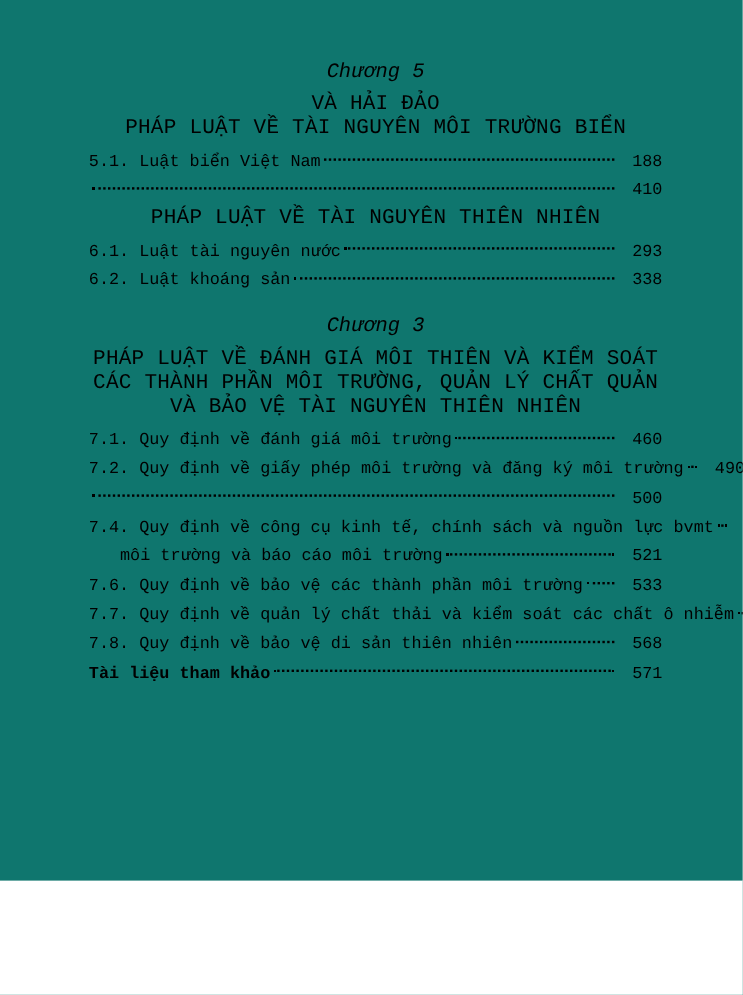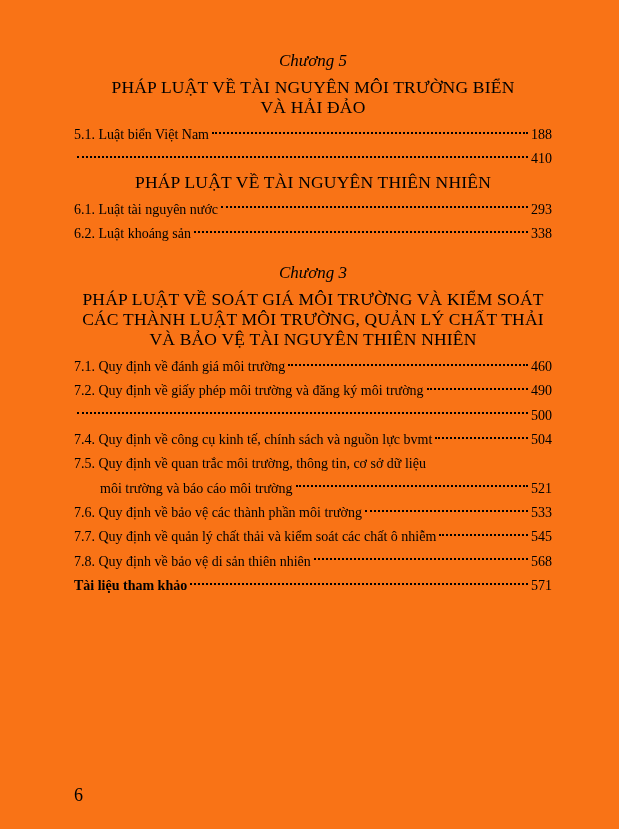--- a/index.html
+++ b/index.html
@@ -3,24 +3,24 @@
 <meta charset="utf-8">
 <style>
   html, body {
     margin: 0;
     padding: 0;
     background: #ffffff;
   }
   .page {
     position: relative;
     width: 619px;
-    height: 829px;
-    background: #f97316;
+    height: 734px;
+    background: #0f766e;
     color: #000000;
-    font-family: Liberation Serif, serif;
+    font-family: Liberation Mono, monospace;
     overflow: hidden;
   }
   .content {
     position: absolute;
     left: 74px;
     top: 50px;
     width: 478px;
   }
   .toc-section { margin: 0; }
   .chapter-label {
@@ -47,41 +47,41 @@
     line-height: 24.3px;
   }
   .toc-label { white-space: nowrap; }
   .toc-row.cont .toc-label { padding-left: 26px; }
   .leader {
     flex: 1 1 auto;
     border-bottom: 2px dotted #000000;
     margin: 0 3px 5px 3px;
     min-width: 8px;
   }
-  .toc-pagenum { white-space: nowrap; }
+  .toc-pagenum { white-space: nowrap; margin-left: 12px; }
   .toc-row.bold .toc-label { font-weight: bold; }
   .footer-row { margin-top: 0; }
   .page-number {
     position: absolute;
     left: 74px;
     top: 784px;
     font-size: 18px;
     line-height: 22px;
   }
 </style>
 </head>
 <body>
 
 <main class="page">
   <div class="content" id="toc">
       <section class="toc-section">
     <div class="chapter-label">Chương 5</div>
     <h2 class="chapter-title">
+          <div>VÀ HẢI ĐẢO</div>
           <div>PHÁP LUẬT VỀ TÀI NGUYÊN MÔI TRƯỜNG BIỂN</div>
-          <div>VÀ HẢI ĐẢO</div>
         </h2>
     <div class="entries">
           <div class="toc-row">
     <span class="toc-label">5.1. Luật biển Việt Nam</span>
     <span class="leader"></span>
     <span class="toc-pagenum">188</span>
   </div>
           <div class="toc-row">
     <span class="leader"></span>
     <span class="toc-pagenum">410</span>
@@ -101,22 +101,22 @@
           <div class="toc-row">
     <span class="toc-label">6.2. Luật khoáng sản</span>
     <span class="leader"></span>
     <span class="toc-pagenum">338</span>
   </div>
         </div>
   </section>
       <section class="toc-section">
     <div class="chapter-label">Chương 3</div>
     <h2 class="chapter-title">
-          <div>PHÁP LUẬT VỀ SOÁT GIÁ MÔI TRƯỜNG VÀ KIỂM SOÁT</div>
-          <div>CÁC THÀNH LUẬT MÔI TRƯỜNG, QUẢN LÝ CHẤT THẢI</div>
+          <div>PHÁP LUẬT VỀ ĐÁNH GIÁ MÔI THIÊN VÀ KIỂM SOÁT</div>
+          <div>CÁC THÀNH PHẦN MÔI TRƯỜNG, QUẢN LÝ CHẤT QUẢN</div>
           <div>VÀ BẢO VỆ TÀI NGUYÊN THIÊN NHIÊN</div>
         </h2>
     <div class="entries">
           <div class="toc-row">
     <span class="toc-label">7.1. Quy định về đánh giá môi trường</span>
     <span class="leader"></span>
     <span class="toc-pagenum">460</span>
   </div>
           <div class="toc-row">
     <span class="toc-label">7.2. Quy định về giấy phép môi trường và đăng ký môi trường</span>
@@ -124,24 +124,20 @@
     <span class="toc-pagenum">490</span>
   </div>
           <div class="toc-row">
     <span class="leader"></span>
     <span class="toc-pagenum">500</span>
   </div>
           <div class="toc-row">
     <span class="toc-label">7.4. Quy định về công cụ kinh tế, chính sách và nguồn lực bvmt</span>
     <span class="leader"></span>
     <span class="toc-pagenum">504</span>
-  </div>
-          <div class="toc-row no-leader">
-    <span class="toc-label">7.5. Quy định về quan trắc môi trường,  thông tin, cơ sở dữ liệu</span>
-
   </div>
           <div class="toc-row cont">
     <span class="toc-label">môi trường  và báo cáo môi trường</span>
     <span class="leader"></span>
     <span class="toc-pagenum">521</span>
   </div>
           <div class="toc-row">
     <span class="toc-label">7.6. Quy định về bảo vệ các thành phần môi trường</span>
     <span class="leader"></span>
     <span class="toc-pagenum">533</span>

